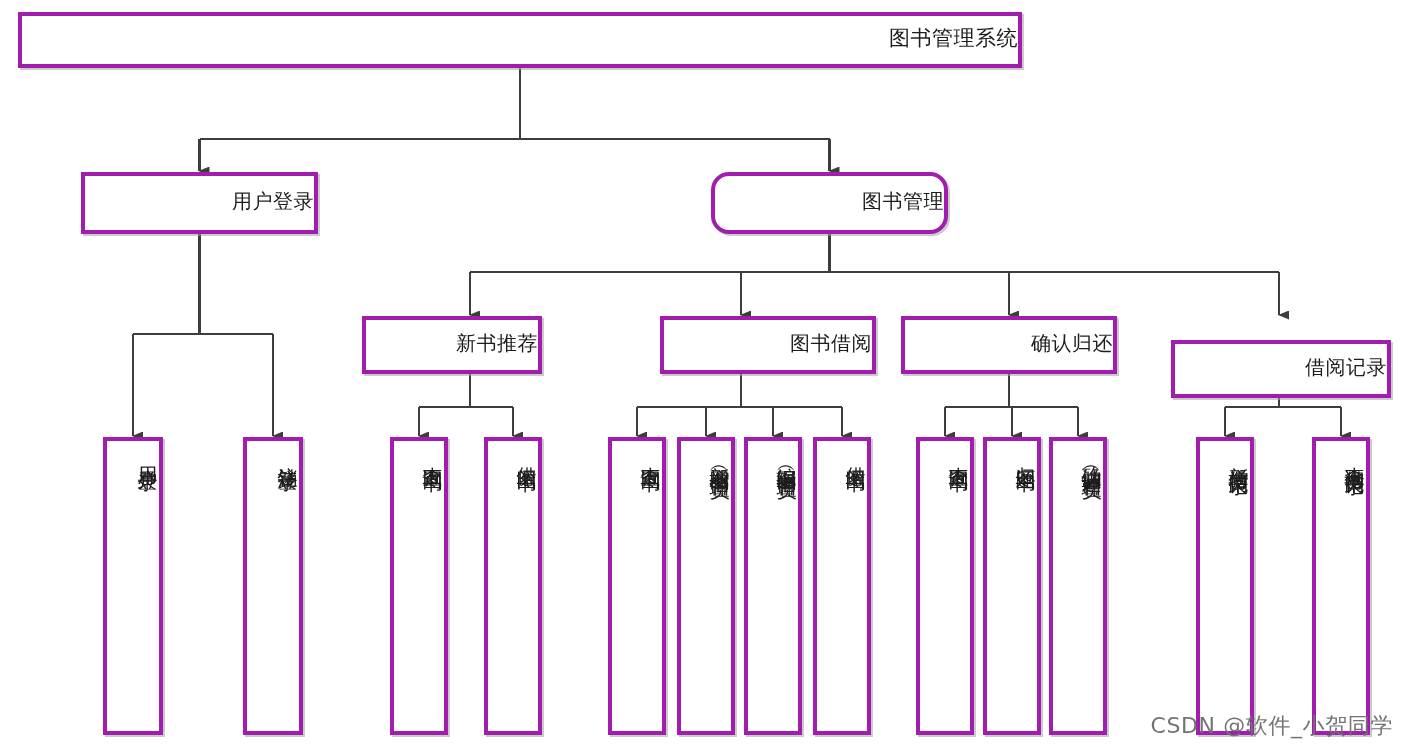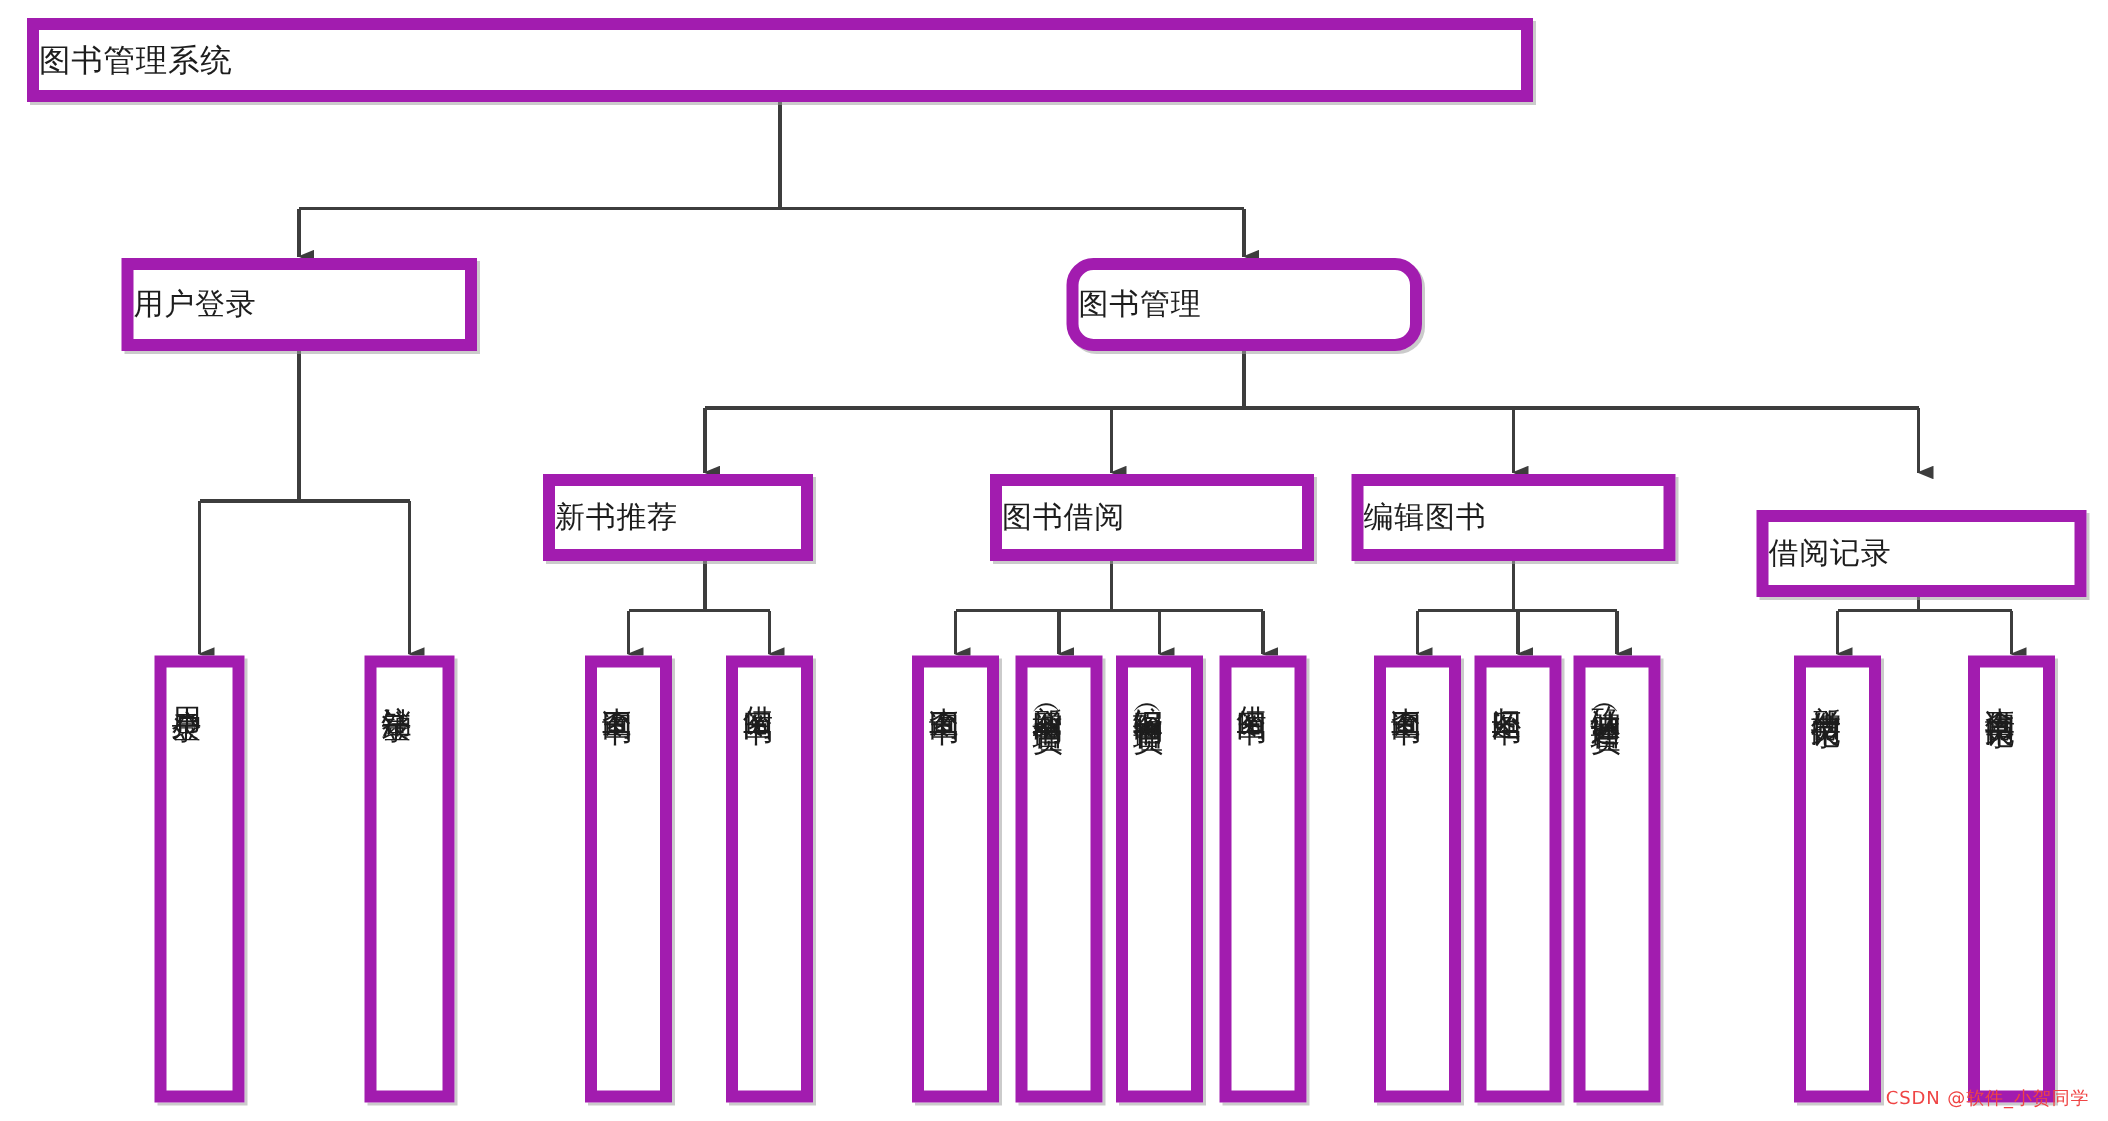--- a/index.html
+++ b/index.html
@@ -24,26 +24,27 @@
     position: absolute;
     left: 0;
     top: 0;
     width: 1405px;
     height: 747px;
   }
   .node {
     position: absolute;
     box-sizing: border-box;
     background: #ffffff;
-    border: 8px solid #a21caf;
+    border: 4px solid #a21caf;
     box-shadow: 2px 2px 0 0 rgba(160,160,160,0.55);
     display: flex;
     align-items: center;
-    justify-content: flex-start;
+    justify-content: flex-end;
     overflow: hidden;
+    font-family: Liberation Mono, monospace;
   }
   .node-label {
     color: #1d1d1d;
     font-size: 20px;
     line-height: 1.28;
     letter-spacing: 0.5px;
     text-align: center;
     white-space: nowrap;
   }
   .node.root .node-label { font-size: 21px; }
@@ -57,22 +58,22 @@
     font-size: 20px;
     line-height: 1.34;
     letter-spacing: 2px;
     white-space: pre-line;
     max-height: 280px;
   }
   #watermark {
     position: absolute;
     right: 12px;
     bottom: 6px;
-    font-size: 12px;
-    color: #ef4444;
+    font-size: 22px;
+    color: #737373;
     letter-spacing: 0.6px;
     user-select: none;
     white-space: nowrap;
     text-align: center;
   }
 </style>
 </head>
 <body>
 
 <div id="diagram-root">
@@ -129,21 +130,21 @@
       <div class="node" style="left: 711px; top: 172px; width: 237px; height: 62px; border-radius: 18px;">
         <span class="node-label">图书管理</span>
       </div>
       <div class="node" style="left: 362px; top: 316px; width: 180px; height: 58px;">
         <span class="node-label">新书推荐</span>
       </div>
       <div class="node" style="left: 633px; top: 316px; width: 216px; height: 58px; margin-left: 27px;">
         <span class="node-label">图书借阅</span>
       </div>
       <div class="node" style="left: 901px; top: 316px; width: 216px; height: 58px;">
-        <span class="node-label">编辑图书</span>
+        <span class="node-label">确认归还</span>
       </div>
       <div class="node" style="left: 1171px; top: 316px; width: 220px; height: 58px; margin-top: 24px;">
         <span class="node-label">借阅记录</span>
       </div>
       <div class="node vertical" style="left: 103px; top: 437px; width: 60px; height: 298px;">
         <span class="node-label">用户登录</span>
       </div>
       <div class="node vertical" style="left: 243px; top: 437px; width: 60px; height: 298px;">
         <span class="node-label">注销登录</span>
       </div>

